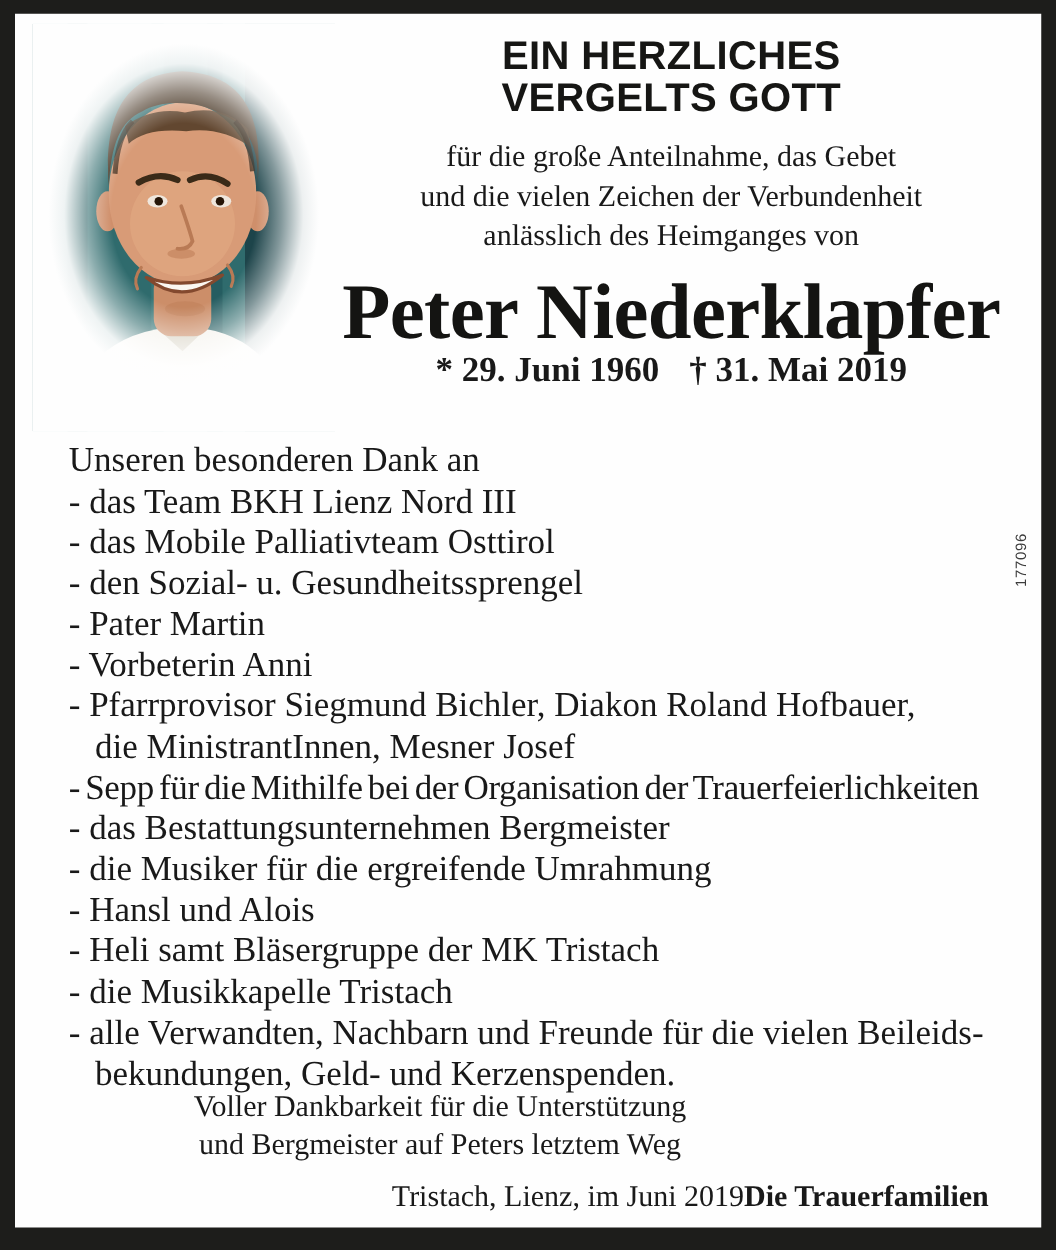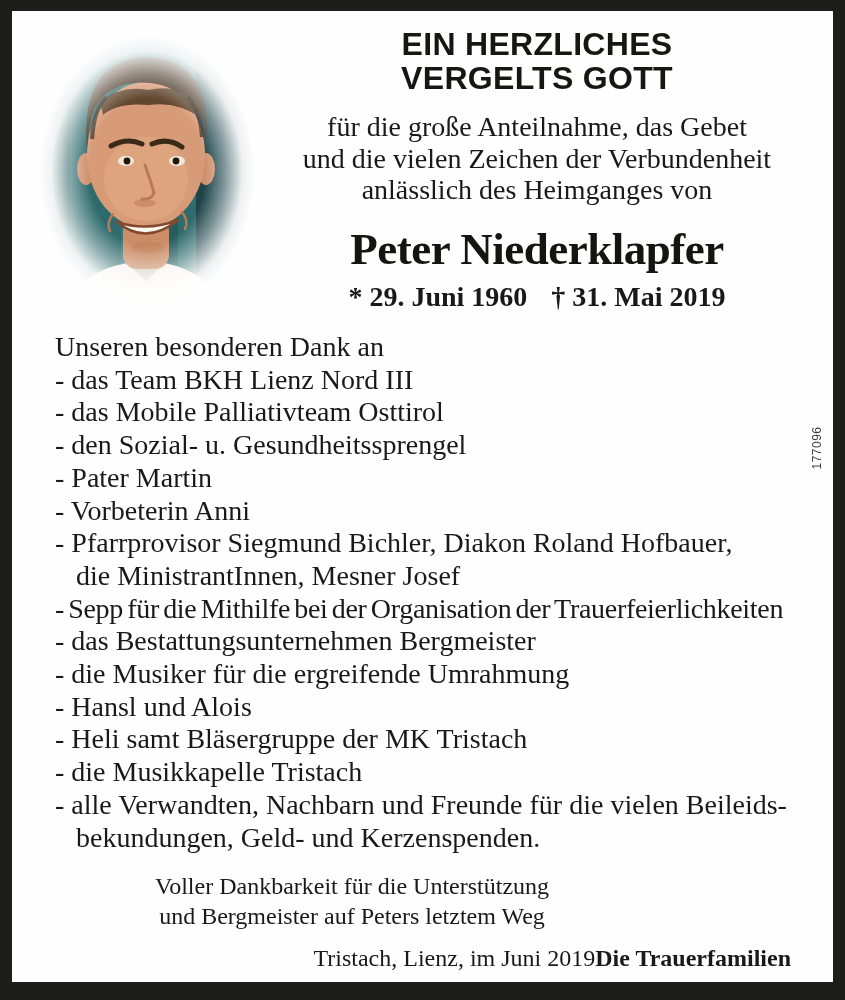--- a/index.html
+++ b/index.html
@@ -43,35 +43,35 @@
   }
   .title {
     font-family:"Liberation Sans", sans-serif;
     font-weight:bold;
     font-size:32px; line-height:34px;
     letter-spacing:0.3px;
     color:#161614;
   }
   .intro {
     margin-top:16px;
-    font-size:28px; line-height:31.5px;
+    font-size:24px; line-height:31.5px;
   }
   .name {
     margin-top:12px;
     font-weight:bold;
-    font-size:45px; line-height:63px;
+    font-size:63px; line-height:63px;
     letter-spacing:-0.5px;
     white-space:nowrap;
     color:#141412;
   }
   .dates { margin-top:2px; font-weight:bold; font-size:28px; line-height:28px; }
   .dates span { margin:0 12px; white-space:nowrap; }
   
   .thanks {
-    position:absolute; left:43px; top:320px; width:768px;
+    position:absolute; left:43px; top:342px; width:768px;
     font-size:28px; line-height:32.7px;
   }
   .thanks-line, .thanks-intro { white-space:nowrap; }
   .thanks-line.cont { padding-left:21px; }
   .thanks-item:nth-of-type(7) .thanks-line { word-spacing:-2.5px; letter-spacing:-0.3px; }
   
   .closing {
     position:absolute; left:0; top:860px; width:680px;
     text-align:center;
     font-size:24px; line-height:30px;

